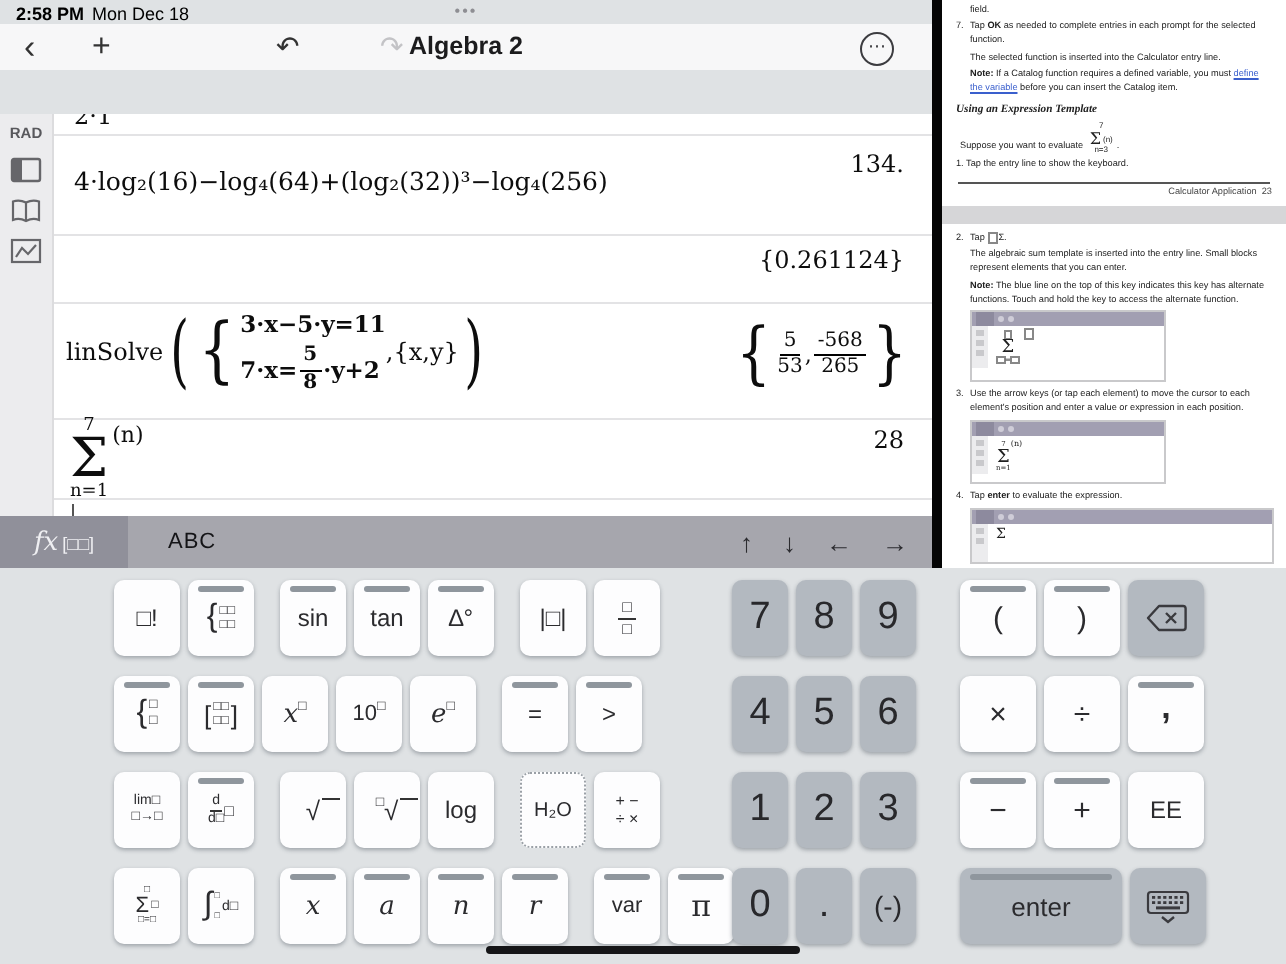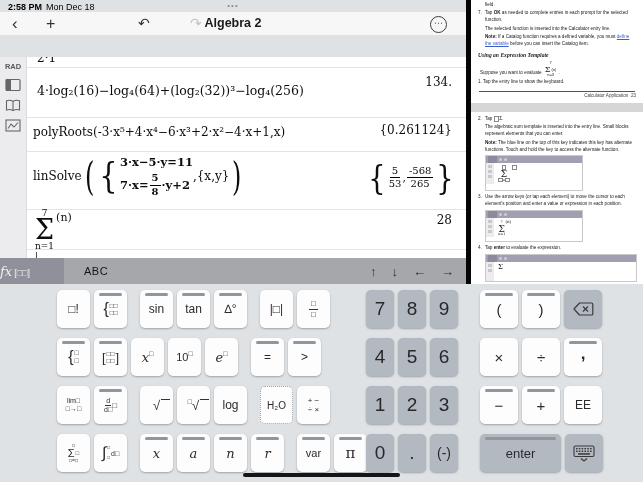--- a/index.html
+++ b/index.html
@@ -50,21 +50,21 @@
   .sumblk{position:absolute;left:8px;top:152px;display:flex;}
   .sigst{display:flex;flex-direction:column;align-items:center;line-height:1;}
   .s-top{font-size:9px;}
   .s-sig{font-size:27px;line-height:24px;}
   .s-bot{font-size:9px;}
   .s-arg{font-size:11px;margin:2px 0 0 2px;}
   .cursor{position:absolute;left:9px;top:195px;width:1px;height:9px;background:#555;}
   
   .ebar{position:absolute;left:0;top:258px;width:466px;height:26px;background:#a6a6ad;}
   .fx-tab{position:absolute;left:0;top:0;width:64px;height:26px;background:#90909a;color:#efeff2;
-          line-height:26px;}
+          text-align:center;line-height:26px;}
   .fx-tab i{font-family:"DejaVu Serif",serif;font-style:italic;font-size:13px;}
   .fx-tab .fxb{font-size:9px;margin-left:2px;}
   .abc{position:absolute;left:84px;line-height:26px;font-size:11px;color:#141417;letter-spacing:.5px;}
   .arrows{position:absolute;right:12px;top:0;height:26px;display:flex;gap:15px;align-items:center;
           font-size:13px;color:#2b2b2f;}
   
   .divider{position:absolute;left:466px;top:0;width:5px;height:284px;background:#050505;}
   .pdf{position:absolute;left:471px;top:0;width:172px;height:284px;background:#fff;font-size:4.6px;
        line-height:1.5;color:#202020;}
   .p1{position:absolute;left:0;top:0;right:0;height:103px;padding:2px 7px 0;box-sizing:border-box;overflow:hidden;}
@@ -194,21 +194,20 @@
 </div>
 
 <div class="content">
   <div class="clip-expr">2·1</div>
   <div class="sep" style="top:10px"></div>
 
   <div class="log-expr">4·log₂(16)−log₄(64)+(log₂(32))³−log₄(256)</div>
   <div class="res" style="top:18px">134.</div>
   <div class="sep" style="top:60px"></div>
 
-  <div class="poly-expr">polyRoots(-3·x⁵+4·x⁴−6·x³+2·x²−4·x+1,x)</div>
   <div class="res" style="top:66px">{0.261124}</div>
   <div class="sep" style="top:94px"></div>
 
   <div class="lin">
     <span>linSolve</span>
       <span class="bigp">(</span>
       <span class="bigb">{</span>
     <span class="sys">
       <span class="sysl">3·x−5·y=11</span>
       <span class="sysl">

